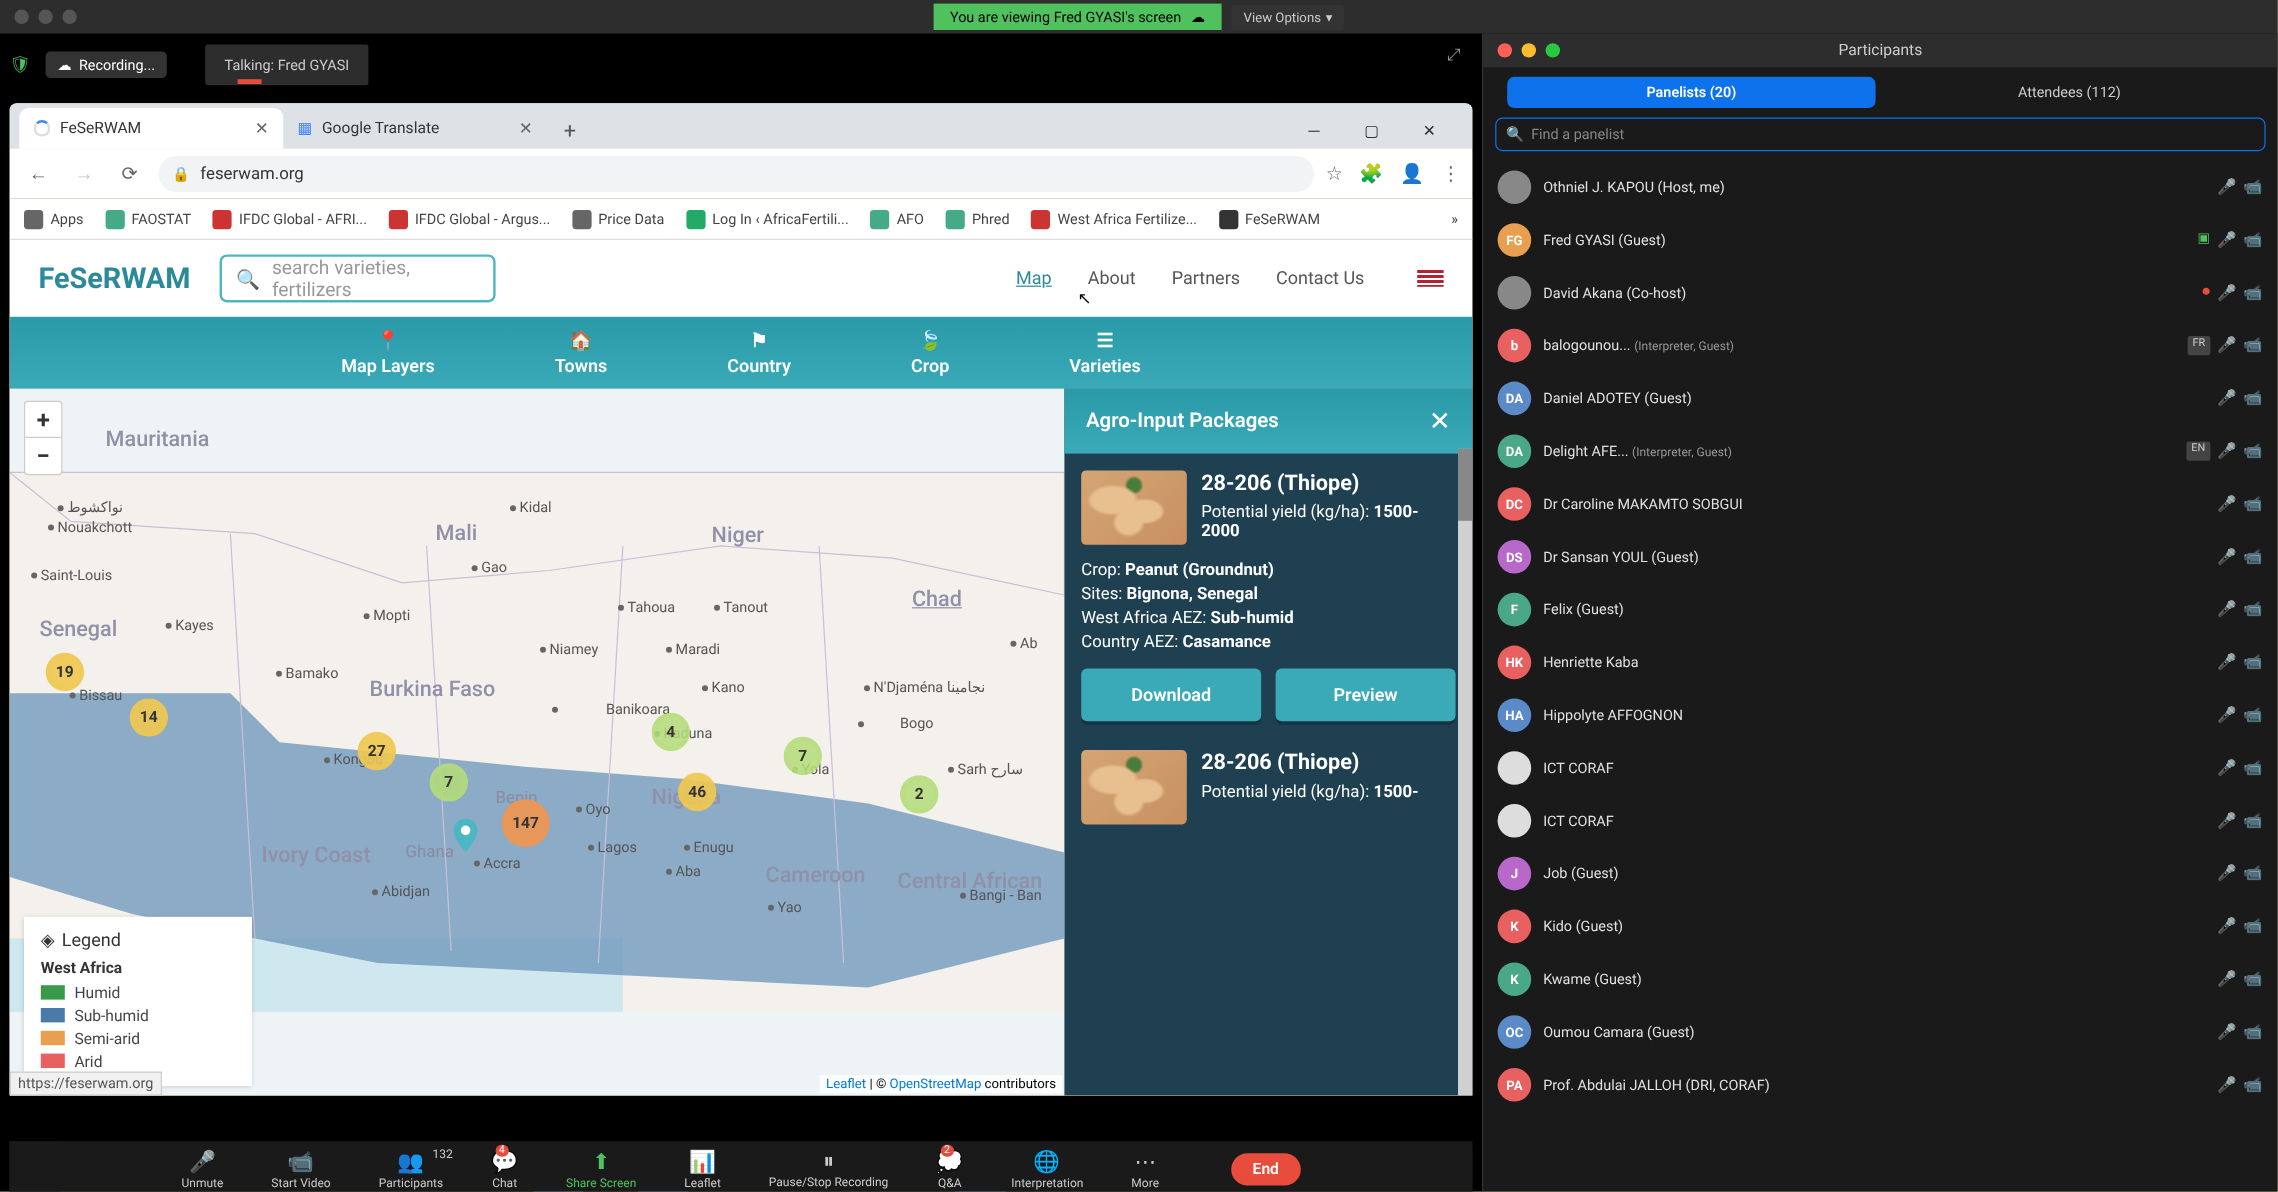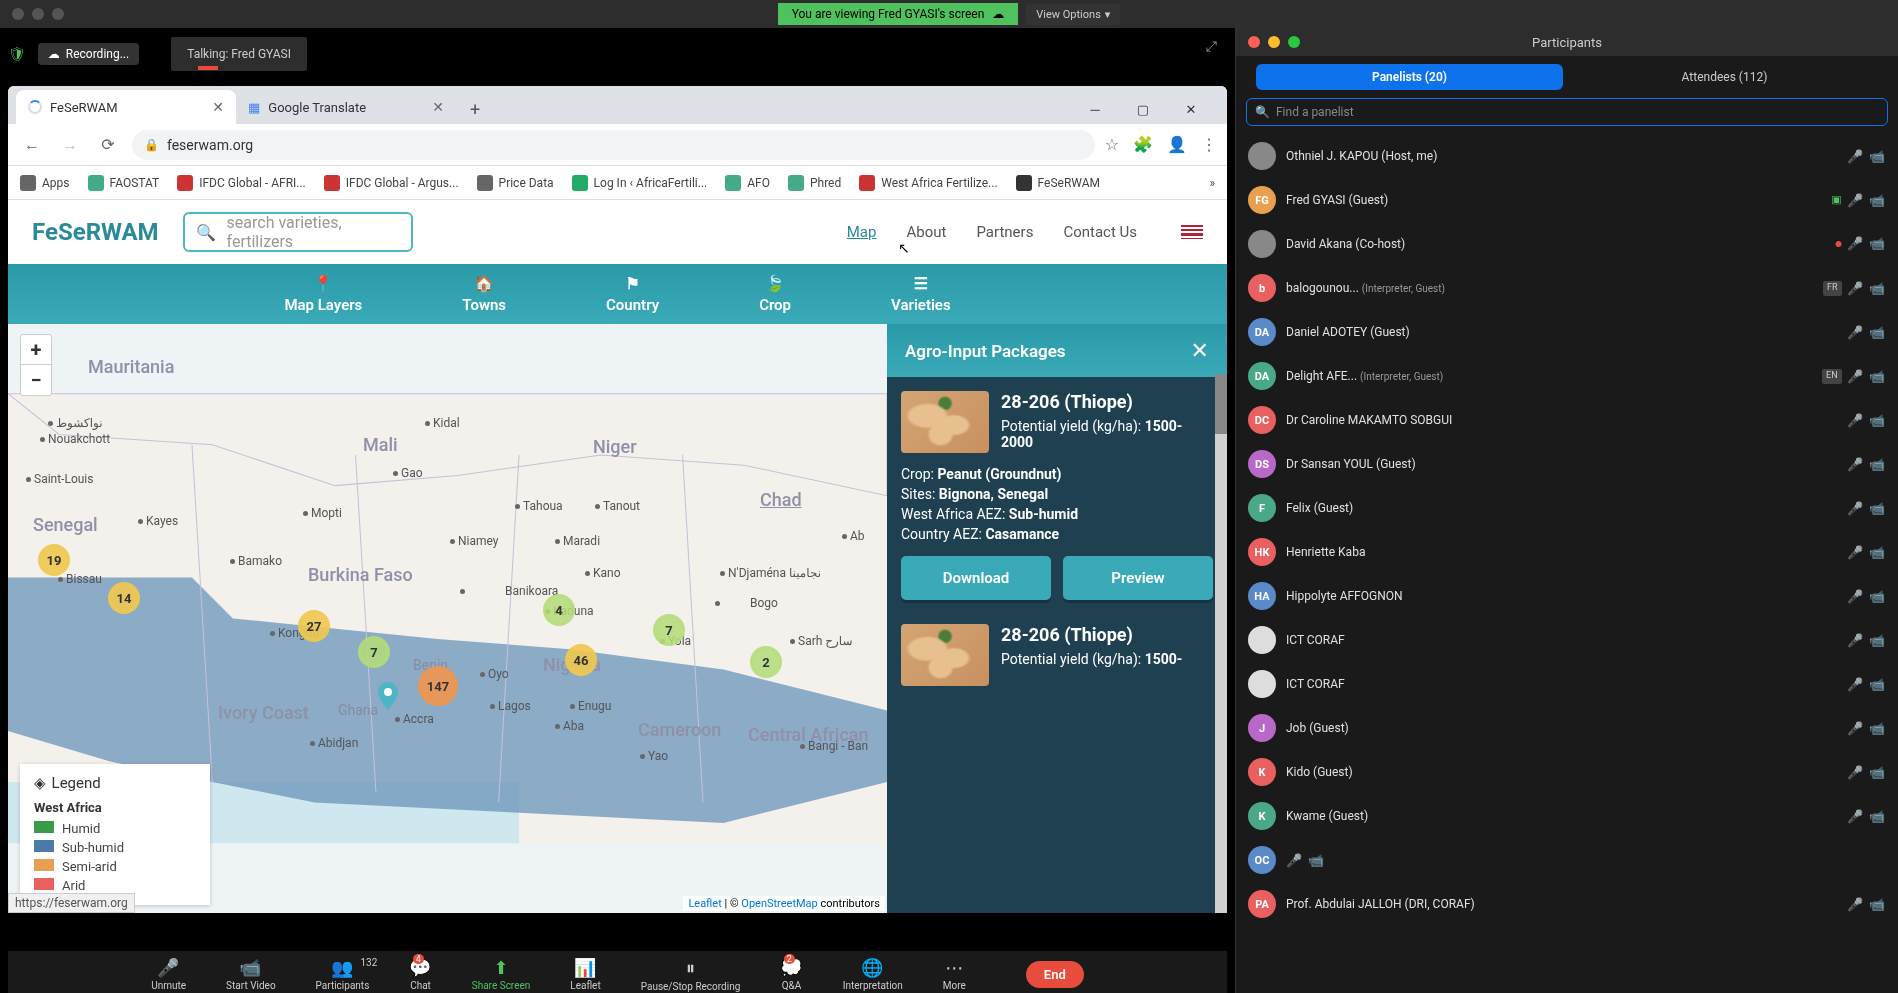--- a/index.html
+++ b/index.html
@@ -678,20 +678,21 @@
         <div class="part-row">
           <div class="avatar" style="background:#4aa888">K</div>
           <div class="part-name">Kwame (Guest)</div>
           <div class="part-icons">
             <span class="mic-off">🎤</span>
             <span class="cam-off">📹</span>
           </div>
         </div>
         <div class="part-row">
           <div class="avatar" style="background:#5a8ac8">OC</div>
+          <div class="part-name">Oumou Camara (Guest)</div>
           <div class="part-icons">
             <span class="mic-off">🎤</span>
             <span class="cam-off">📹</span>
           </div>
         </div>
         <div class="part-row">
           <div class="avatar" style="background:#e86060">PA</div>
           <div class="part-name">Prof. Abdulai JALLOH (DRI, CORAF)</div>
           <div class="part-icons">
             <span class="mic-off">🎤</span>

